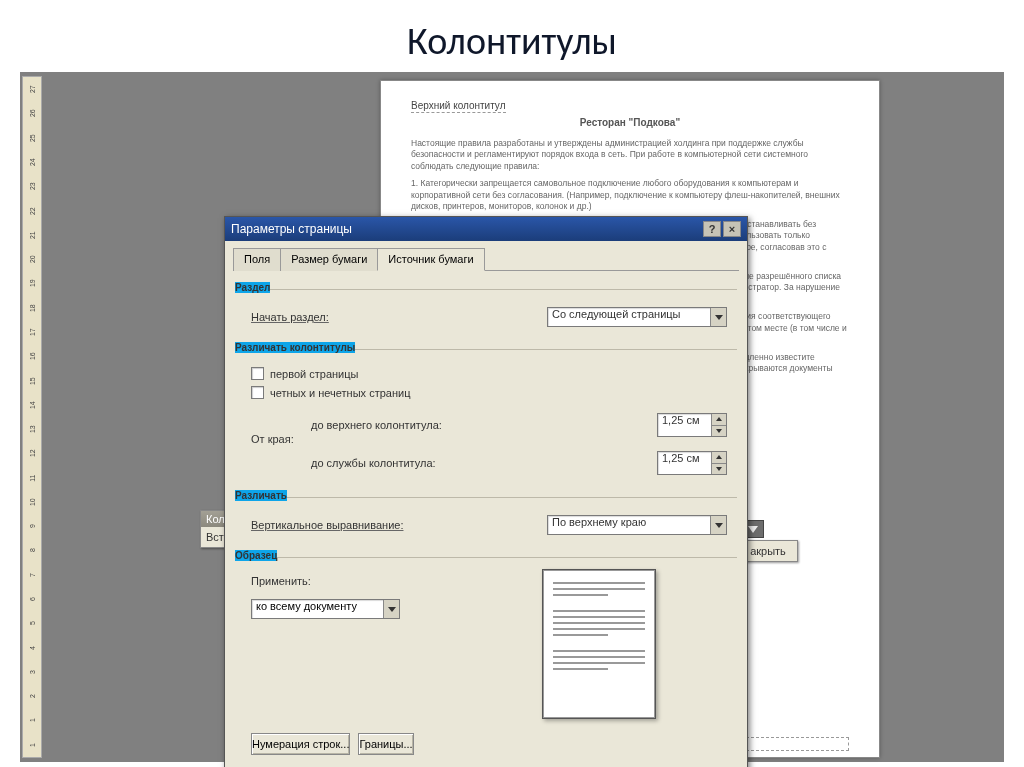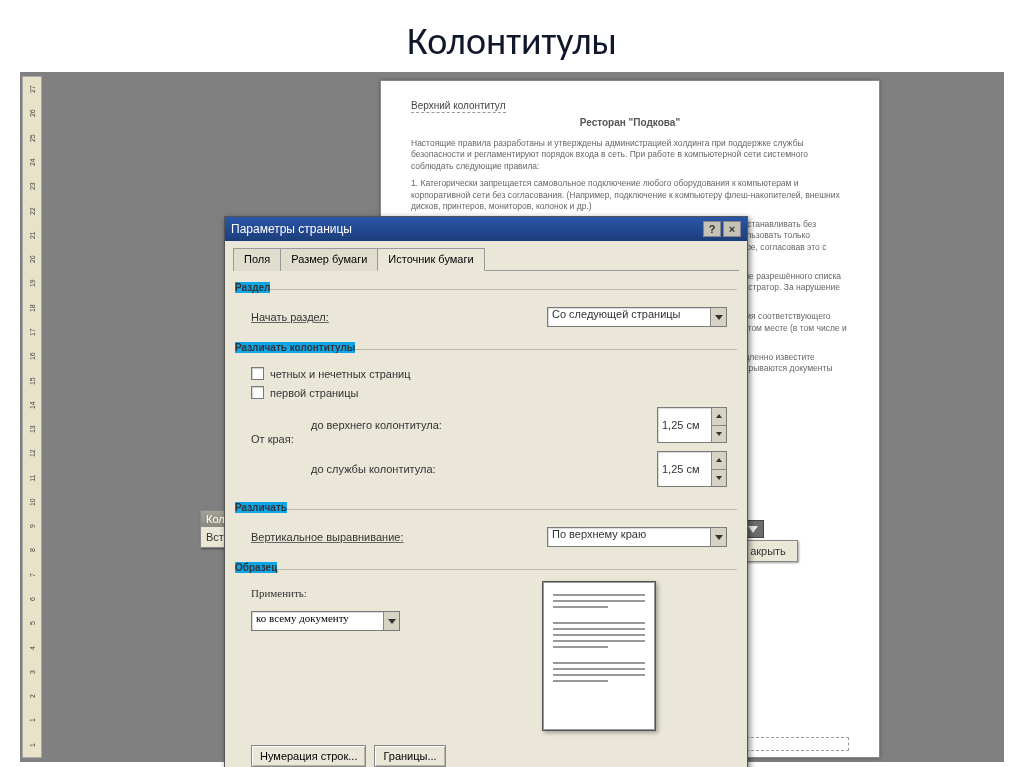--- a/index.html
+++ b/index.html
@@ -53,40 +53,40 @@
 .row .lbl.u { text-decoration:underline; text-decoration-color:#666;}
 .row.disabled { color:#9a978b;}
 .spacer { flex:1; }
 
 .dropdown { width:180px; height:20px; background:#fff; border:1px solid #7a7a7a; display:flex; padding:0 4px; box-shadow:inset 1px 1px 1px rgba(0,0,0,0.15); position:relative;}
 .dropdown.small { width:149px;}
 .dropdown .ddbtn { position:absolute; right:0; top:0; width:16px; height:100%; background:#d6d3c4; border-left:1px solid #888; display:flex; align-items:center; justify-content:center;}
 .dropdown .ddbtn::after { content:''; border-left:4px solid transparent; border-right:4px solid transparent; border-top:5px solid #333;}
 .dropdown span { font-size:11px;}
 
-.spin { width:70px; height:36px; background:#fff; border:1px solid #7a7a7a; display:flex; align-items:center; padding:0 4px; box-shadow:inset 1px 1px 1px rgba(0,0,0,0.15); position:relative;}
+.spin { width:70px; height:24px; background:#fff; border:1px solid #7a7a7a; display:flex; padding:0 4px; box-shadow:inset 1px 1px 1px rgba(0,0,0,0.15); position:relative;}
 .spin .sbtns { position:absolute; right:0; top:0; width:15px; height:100%; display:flex; flex-direction:column; border-left:1px solid #888;}
 .spin .sbtns div { flex:1; background:#d6d3c4; display:flex; align-items:center; justify-content:center;}
 .spin .sbtns div:first-child { border-bottom:1px solid #888;}
 .spin .sbtns .up::after { content:''; border-left:3px solid transparent; border-right:3px solid transparent; border-bottom:4px solid #333;}
 .spin .sbtns .down::after { content:''; border-left:3px solid transparent; border-right:3px solid transparent; border-top:4px solid #333;}
 
 .checkbox { width:13px; height:13px; background:#fff; border:1px solid #7a7a7a; box-shadow:inset 1px 1px 1px rgba(0,0,0,0.2); margin-right:6px; flex-shrink:0;}
 .checkbox.disabled { background:#e0ddce;}
 
 .preview-area { display:flex; gap:20px; padding:8px 10px 0 16px;}
-.preview-left { flex:0 0 200px;font-family:Liberation Serif, serif;}
+.preview-left { flex:0 0 200px;}
 .preview-left .lbl { margin-bottom:6px;}
 .preview-right { flex:1; display:flex; justify-content:center;}
 .preview-page { width:114px; height:150px; background:#fff; border:1px solid #555; box-shadow:inset 0 0 0 1px #999, 2px 2px 4px rgba(0,0,0,0.3); padding:12px 10px;}
 .preview-page .pl { height:2px; background:#999; margin-bottom:4px;}
 .preview-page .pl.short { width:60%;}
 .preview-page .gap { height:10px;}
 
-.btn { height:22px; padding:0 8px; background:#eae7d8; border:1px solid #888; box-shadow:inset 1px 1px 0 #fff, inset -1px -1px 0 #b8b5a6; font-size:11px; display:inline-flex; align-items:center; cursor:default;}
+.btn { height:22px; padding:0 0; background:#eae7d8; border:1px solid #888; box-shadow:inset 1px 1px 0 #fff, inset -1px -1px 0 #b8b5a6; font-size:11px; display:inline-flex; align-items:center; cursor:default;}
 
 .dlg-footer { display:flex; align-items:center; padding:10px 4px 6px; gap:10px;}
 .dlg-footer .spacer { flex:1;}
 
 .midbtns { display:flex; gap:8px; padding:4px 10px 0 16px;}
 </style>
 </head>
 <body>
 
 <div class="slide-title">Колонтитулы</div>
@@ -176,25 +176,25 @@
           </div>
         </div>
       </div>
 
       <div class="group">
         <div class="group-line"></div>
         <span class="group-label">Различать колонтитулы</span>
         <div class="group-body">
           <div class="row">
             <div class="checkbox"></div>
+            <span class="lbl">первой страницы</span>
+          </div>
+          <div class="row">
+            <div class="checkbox"></div>
             <span class="lbl">четных и нечетных страниц</span>
-          </div>
-          <div class="row">
-            <div class="checkbox"></div>
-            <span class="lbl">первой страницы</span>
           </div>
           <div class="row">
             <span class="lbl" style="width:60px;margin-top:28px;">От края:</span>
             <span class="lbl">до верхнего колонтитула:</span>
             <div class="spacer"></div>
             <div class="spin">
               <span>1,25 см</span>
               <div class="sbtns">
                   <div class="up"></div>
                   <div class="down"></div>

